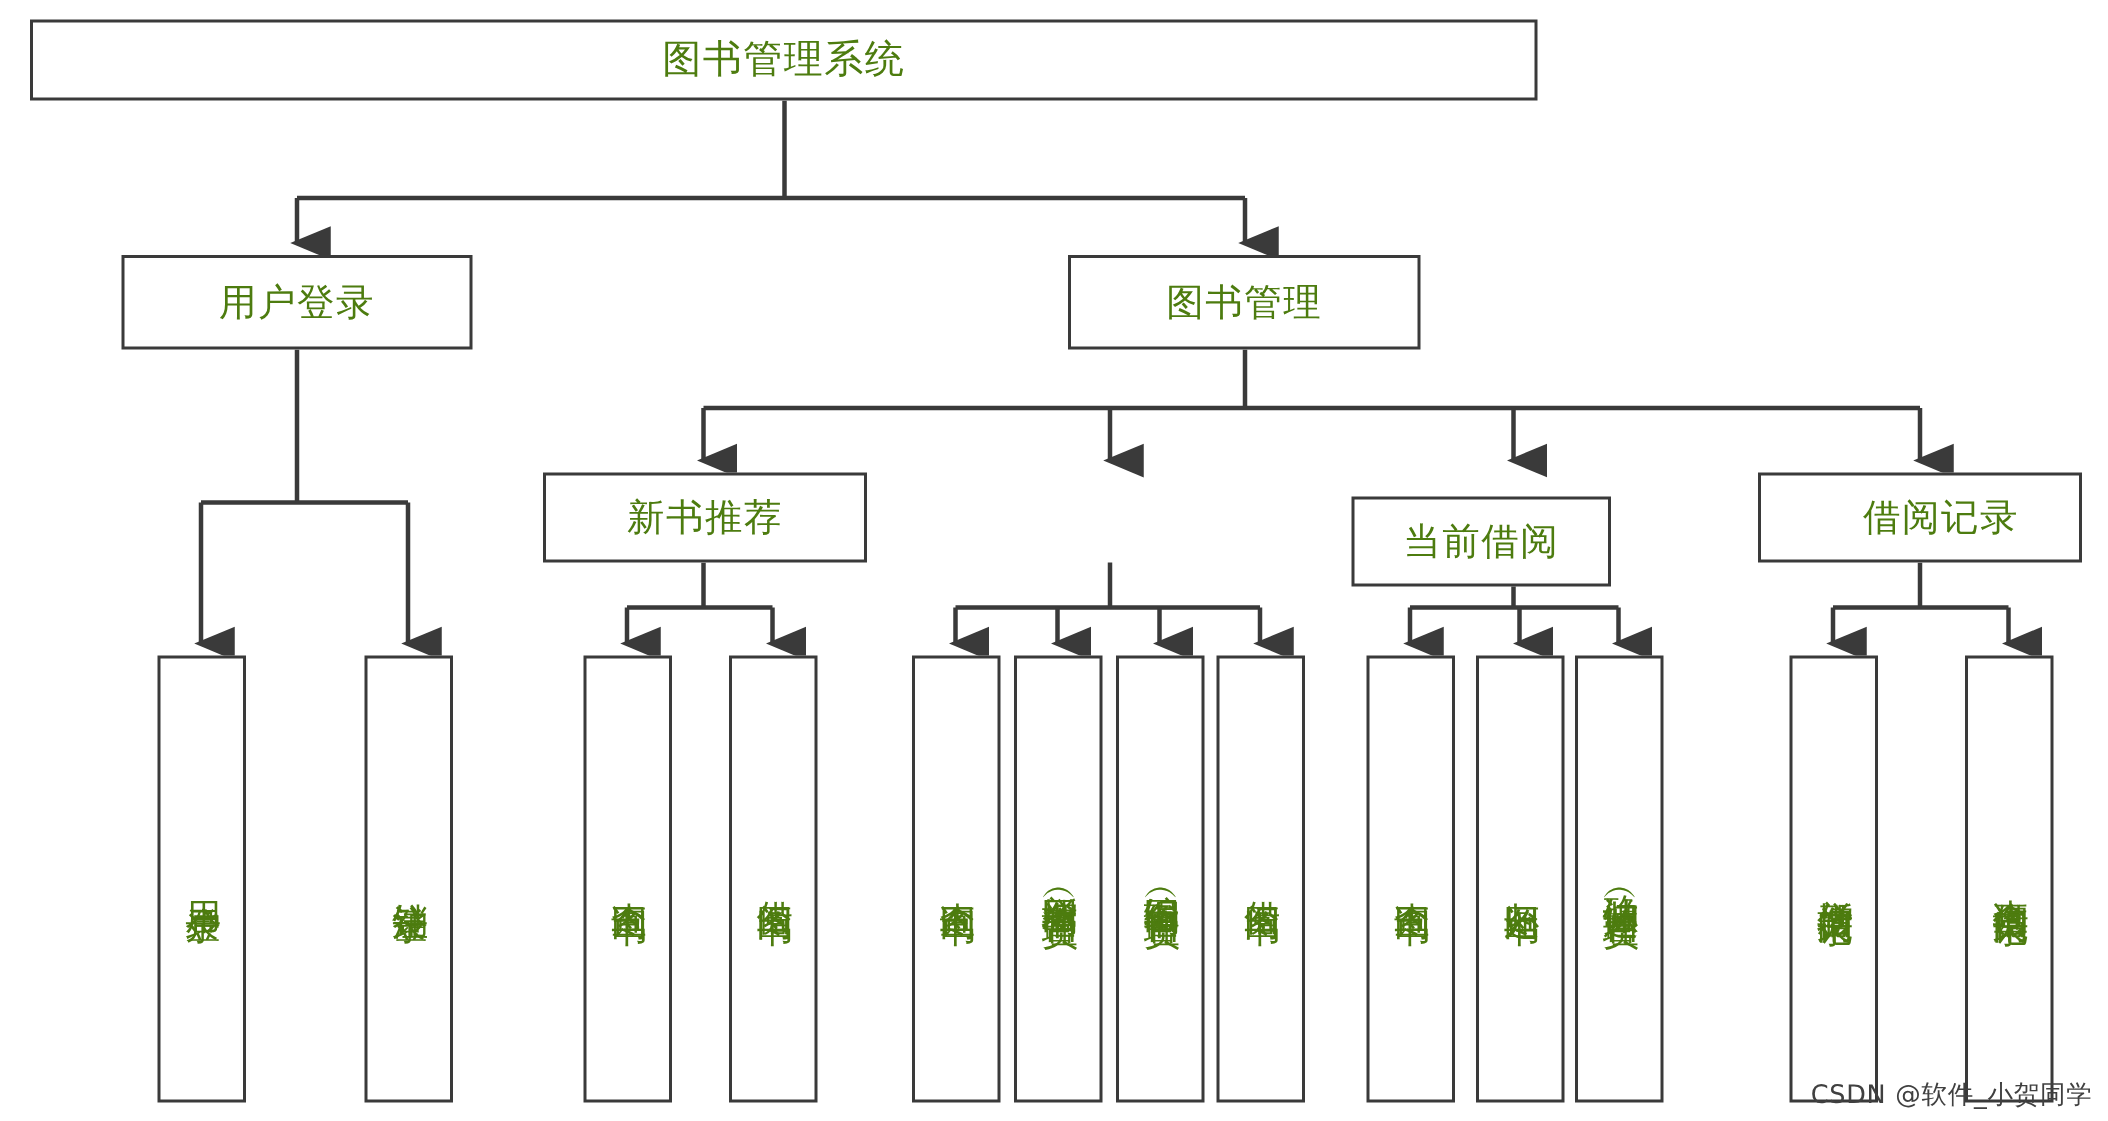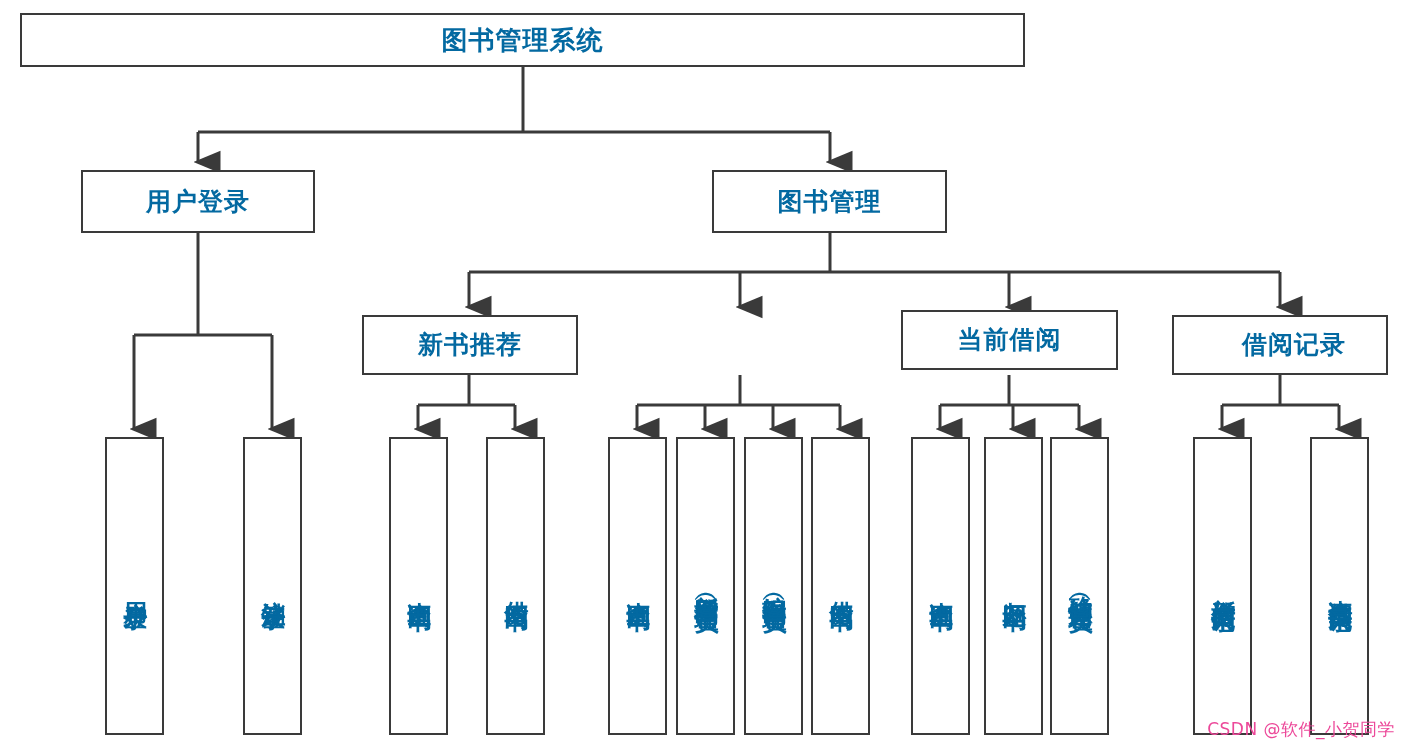--- a/index.html
+++ b/index.html
@@ -26,23 +26,22 @@
     height: 747px;
   }
   .node {
     position: absolute;
     box-sizing: border-box;
     border: 2px solid #3a3a3a;
     background: #ffffff;
     display: flex;
     align-items: center;
     justify-content: center;
-    color: #0369a1;
+    color: #4d7c0f;
     z-index: 2;
-    font-weight: bold;
   }
   .node.horiz {
     font-size: 25px;
     letter-spacing: 1px;
     line-height: 1.1;
   }
   .node.root {
     font-size: 26px;
   }
   .node.vert {
@@ -59,21 +58,21 @@
     text-orientation: upright;
     display: block;
     white-space: normal;
     text-align: center;
   }
   .watermark {
     position: absolute;
     right: 10px;
     bottom: 6px;
     font-size: 17px;
-    color: #ec4899;
+    color: #404040;
     letter-spacing: 0.5px;
     z-index: 3;
     white-space: nowrap;
   }
 </style>
 </head>
 <body>
 
 <div id="canvas">
 
@@ -129,21 +128,21 @@
 
   <div class="node horiz root" style="left:20px; top:13px; width:1005px; height:54px;">图书管理系统</div>
 
   <div class="node horiz" style="left:81px; top:170px; width:234px; height:63px;">用户登录</div>
 
   <div class="node horiz" style="left:362px; top:315px; width:216px; height:60px;">新书推荐</div>
 
   <div class="node horiz" style="left:712px; top:170px; width:235px; height:63px;">图书管理</div>
 
 
-  <div class="node horiz" style="left:901px; top:310px; width:217px; height:60px;">当前借阅</div>
+  <div class="node horiz" style="left:901px; top:331px; width:173px; height:60px;">当前借阅</div>
 
   <div class="node horiz" style="left:1172px; top:315px; width:216px; height:60px;padding-left:28px;">借阅记录</div>
 
   <div class="node vert" style="left:105px; top:437px; width:59px; height:298px;">
     <span class="vlabel">用户登录</span>
   </div>
 
   <div class="node vert" style="left:243px; top:437px; width:59px; height:298px;">
     <span class="vlabel">注销登录</span>
   </div>

